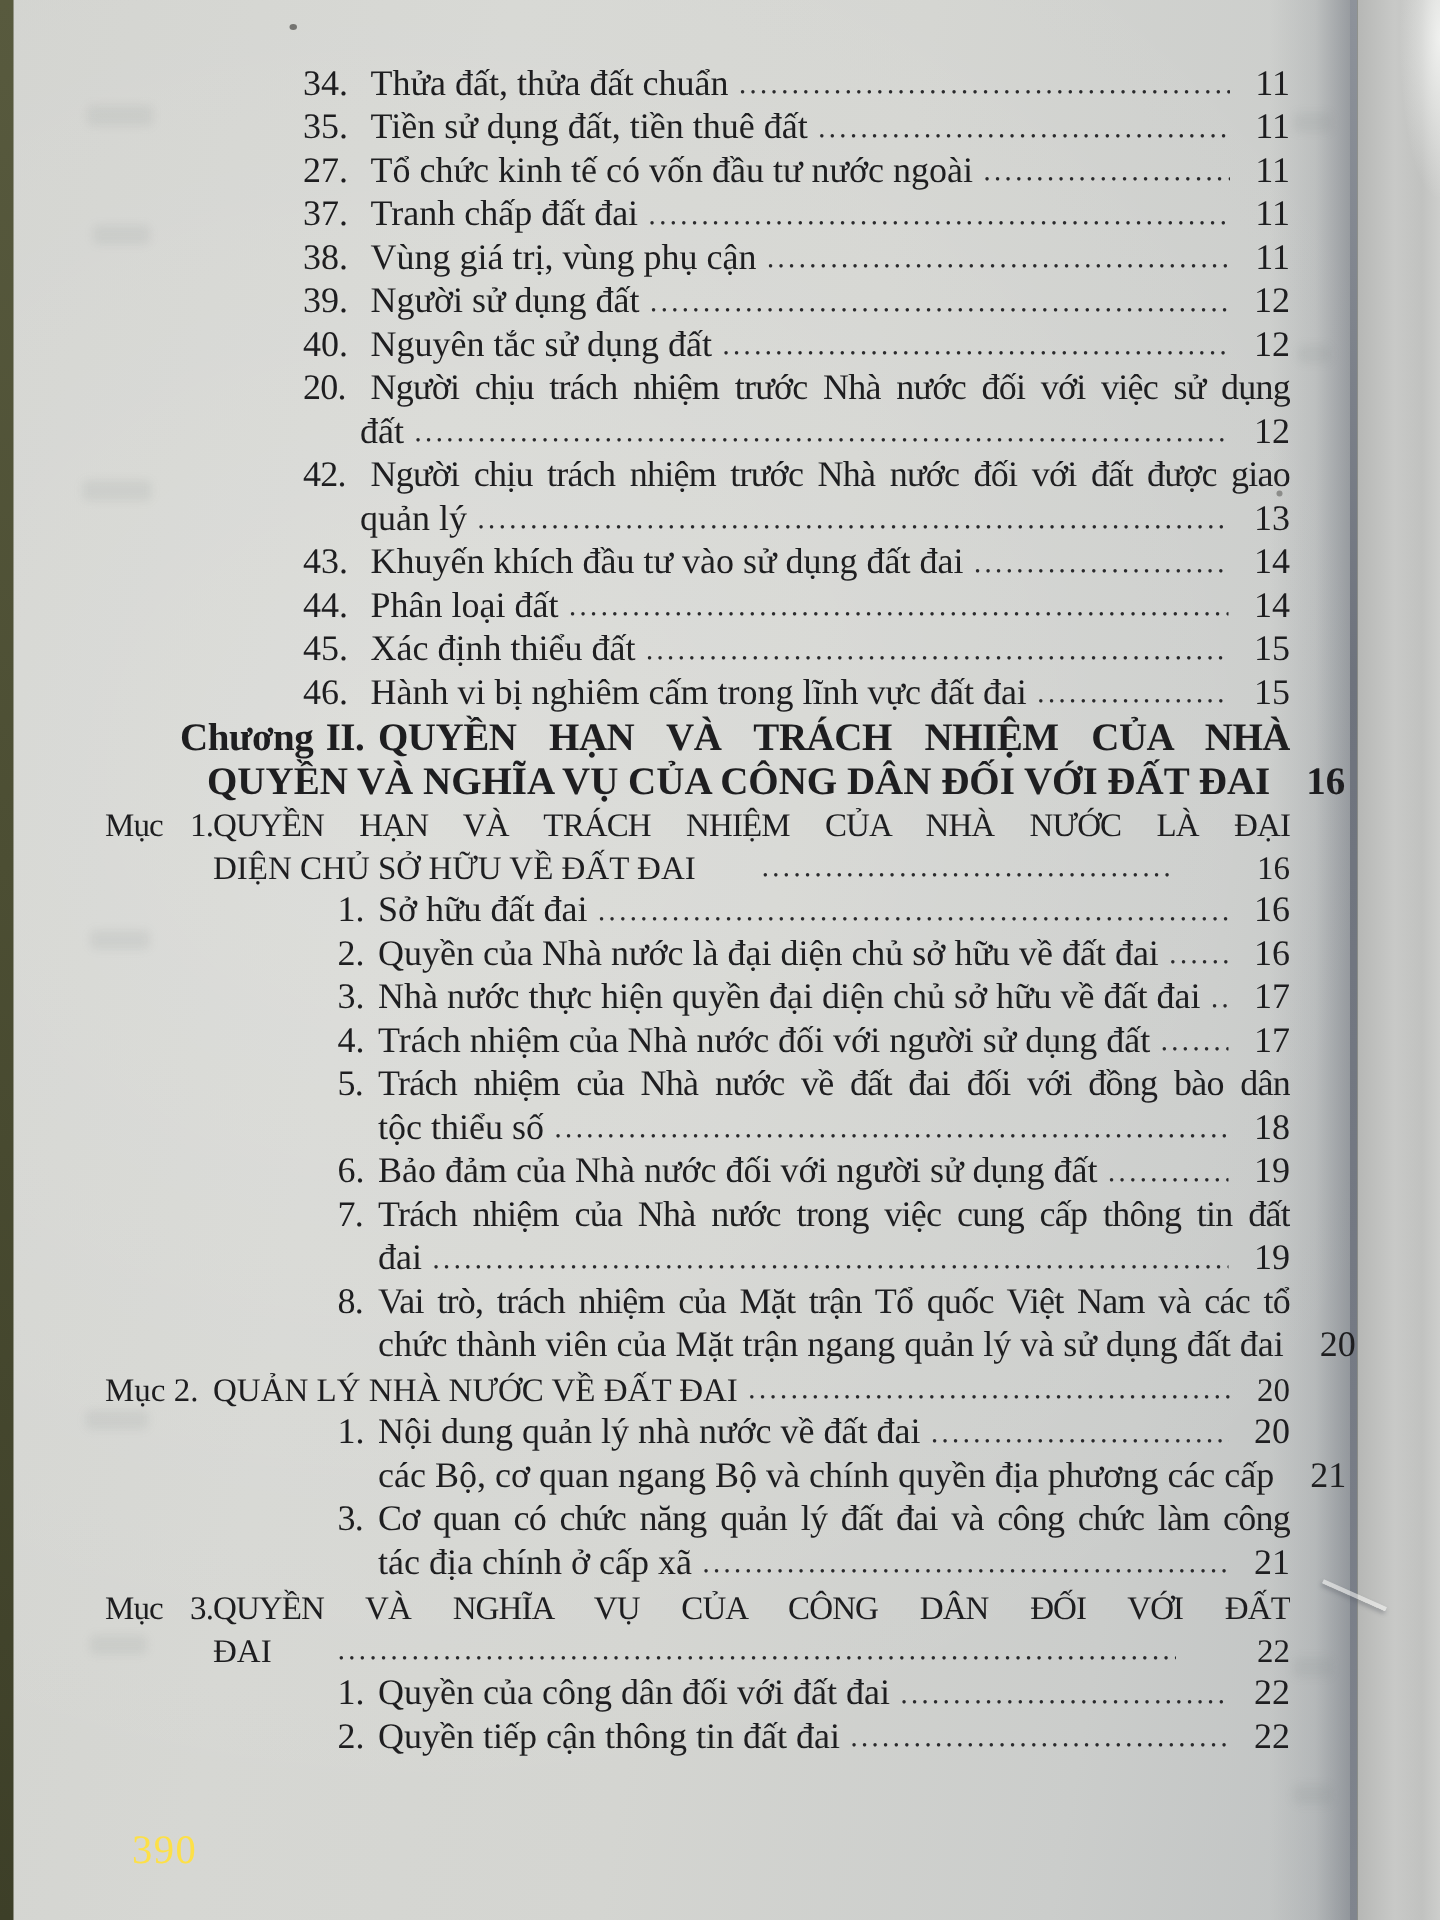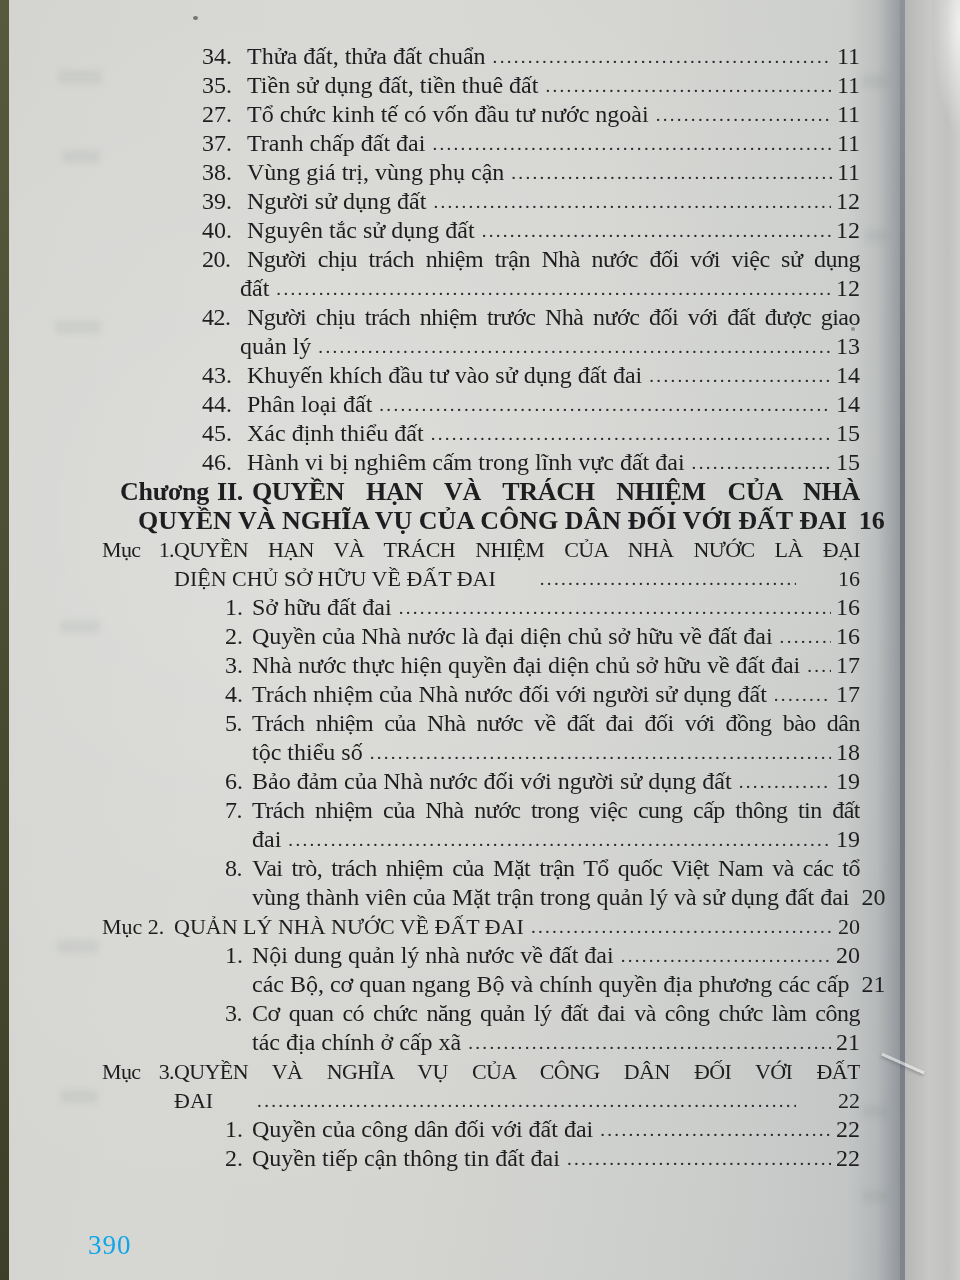--- a/index.html
+++ b/index.html
@@ -53,40 +53,40 @@
     text-align:justify;text-align-last:justify;
     letter-spacing:-0.5px;overflow:hidden;height:29px;white-space:normal;
   }
   .label{display:inline-block;}
   .row .label,.row .txt,.row .pg{flex:0 0 auto;white-space:nowrap;}
   .leader{
     flex:1 1 auto;overflow:hidden;white-space:nowrap;
     font-size:19px;letter-spacing:2.3px;margin:0 3px 0 7px;color:#2a2a2c;
   }
   .leader::after{content:"..................................................................................................................................................................................";}
-  .pg{margin-left:2px;}
+  .pg{margin-left:14px;}
   
   .s-item{padding-left:202px;}
   .s-item .label{width:45px;}
   .s-item .l2{padding-left:38px;}
   .s-sub{padding-left:225px;}
   .s-sub .label{width:27px;}
   .s-sub .l2{padding-left:27px;}
   .s-chapter{padding-left:120px;font-weight:bold;font-size:26px;}
   .s-chapter .jl{letter-spacing:-0.3px;word-spacing:2px;}
   .s-chapter .label{margin-right:9px;}
   .s-chapter .l2{padding-left:18px;}
   .s-chapter .leader{font-size:18px;}
-  .s-section{padding-left:102px;font-size:22px;}
+  .s-section{padding-left:70px;font-size:22px;}
   .s-section .jl{letter-spacing:-0.6px;}
   .s-section .label{min-width:72px;}
   .s-section .l2{padding-left:72px;gap:37px;}
   .folio{
     position:absolute;left:88px;top:1218px;
-    font-size:27px;color:#0ea5e9;letter-spacing:1px;margin-top:12px;
+    font-size:27px;color:#fde047;letter-spacing:1px;
   }
 </style>
 </head>
 <body>
 
 <div class="spine-strip"></div>
 <div class="paper"></div>
 <div class="fold-shadow"></div>
 <div class="fold-line"></div>
 <div class="next-page-edge"></div>
@@ -156,21 +156,21 @@
     </div>
     <div class="entry s-item">
       <div class="row">
         <span class="label">40.</span>
         <span class="txt">Nguyên tắc sử dụng đất</span>
         <span class="leader"></span>
         <span class="pg">12</span>
       </div>
     </div>
     <div class="entry s-item">
-      <div class="jl"><span class="label">20.</span><span class="txt">Người chịu trách nhiệm trận Nhà nước đối với việc sử dụng</span></div>
+      <div class="jl"><span class="label">20.</span><span class="txt">Người chịu trách nhiệm trước Nhà nước đối với việc sử dụng</span></div>
       <div class="row l2">
         <span class="txt">đất</span>
         <span class="leader"></span>
         <span class="pg">12</span>
       </div>
     </div>
     <div class="entry s-item">
       <div class="jl"><span class="label">42.</span><span class="txt">Người chịu trách nhiệm trước Nhà nước đối với đất được giao</span></div>
       <div class="row l2">
         <span class="txt">quản lý</span>
@@ -278,21 +278,21 @@
       <div class="jl"><span class="label">7.</span><span class="txt">Trách nhiệm của Nhà nước trong việc cung cấp thông tin đất</span></div>
       <div class="row l2">
         <span class="txt">đai</span>
         <span class="leader"></span>
         <span class="pg">19</span>
       </div>
     </div>
     <div class="entry s-sub">
       <div class="jl"><span class="label">8.</span><span class="txt">Vai trò, trách nhiệm của Mặt trận Tổ quốc Việt Nam và các tổ</span></div>
       <div class="row l2">
-        <span class="txt">vùng thành viên của Mặt trận trong quản lý và sử dụng đất đai</span>
+        <span class="txt">chức thành viên của Mặt trận ngang quản lý và sử dụng đất đai</span>
         <span class="leader"></span>
         <span class="pg">20</span>
       </div>
     </div>
     <div class="entry s-section">
       <div class="row">
         <span class="label">Mục 2.</span>
         <span class="txt">QUẢN LÝ NHÀ NƯỚC VỀ ĐẤT ĐAI</span>
         <span class="leader"></span>
         <span class="pg">20</span>

